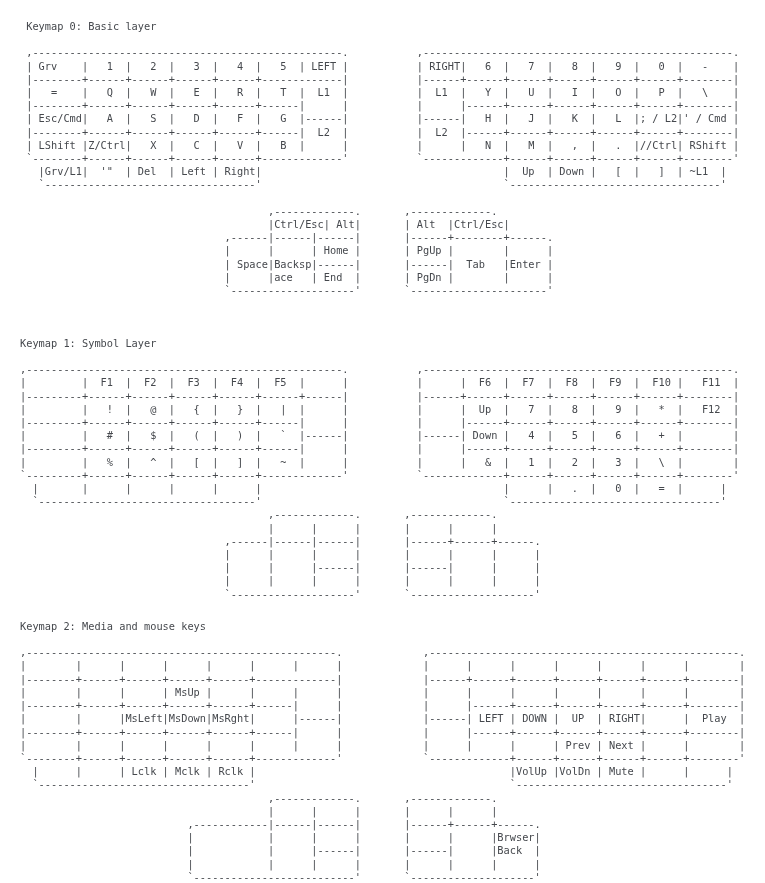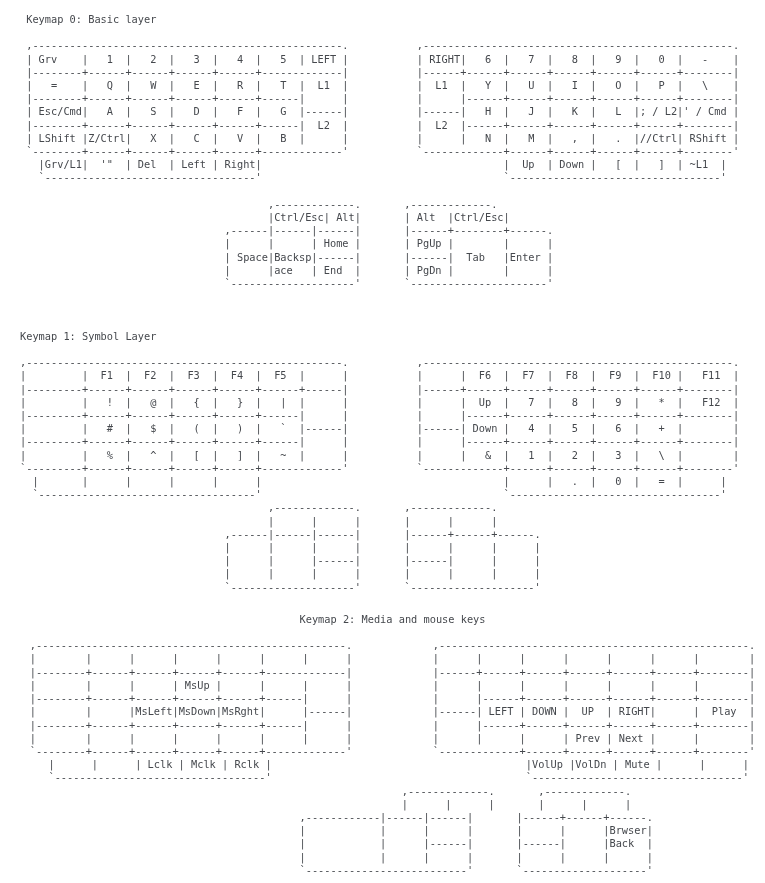--- a/index.html
+++ b/index.html
@@ -6,40 +6,40 @@
     margin: 0;
     padding: 0;
     background: #ffffff;
   }
   body {
     width: 765px;
     height: 883px;
     overflow: hidden;
   }
   .doc {
-    padding: 13px 0 0 20px;
+    padding: 20px 0 0 20px;
     font-family: "DejaVu Sans Mono", "Liberation Mono", monospace;
     font-size: 10.3px;
     line-height: 13.2px;
     color: #45484d;
   }
   .sec { margin: 0; }
   .sec-title {
     white-space: pre;
     margin: 0 0 13.2px 0;  
     font: inherit;
   }
   pre.art {
     margin: 0;
     font: inherit;
     white-space: pre;
   }
   .gap3 { margin-bottom: 39.6px; } 
   .gap1 { margin-bottom: 19px; } 
-  .gap0 { margin-bottom: 16px; text-align: center; }
+  .gap0 { margin-bottom: 16px; }
 </style>
 </head>
 <body>
 
 <main class="doc">
 
   <section class="sec gap3">
     <div class="sec-title"> Keymap 0: Basic layer</div>
     <pre class="art"> ,--------------------------------------------------.           ,--------------------------------------------------.
  | Grv    |   1  |   2  |   3  |   4  |   5  | LEFT |           | RIGHT|   6  |   7  |   8  |   9  |   0  |   -    |

